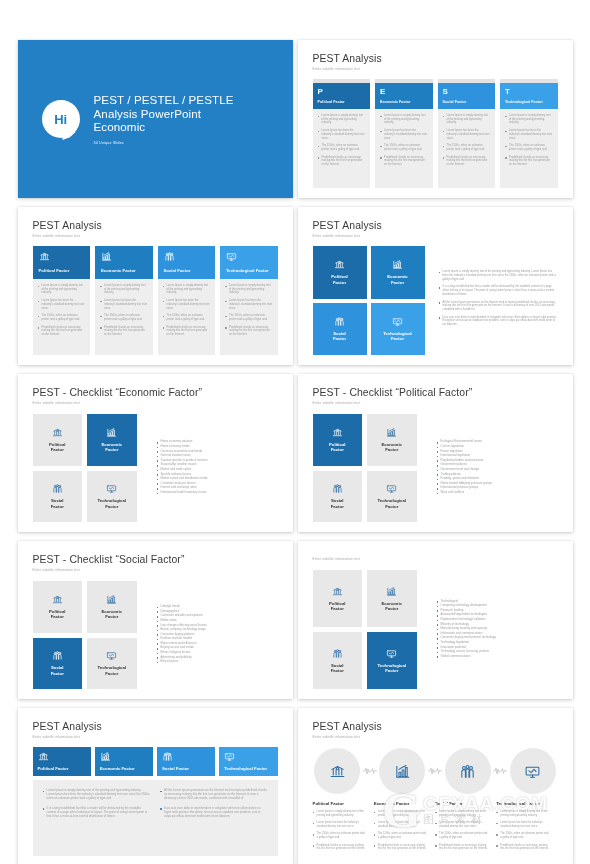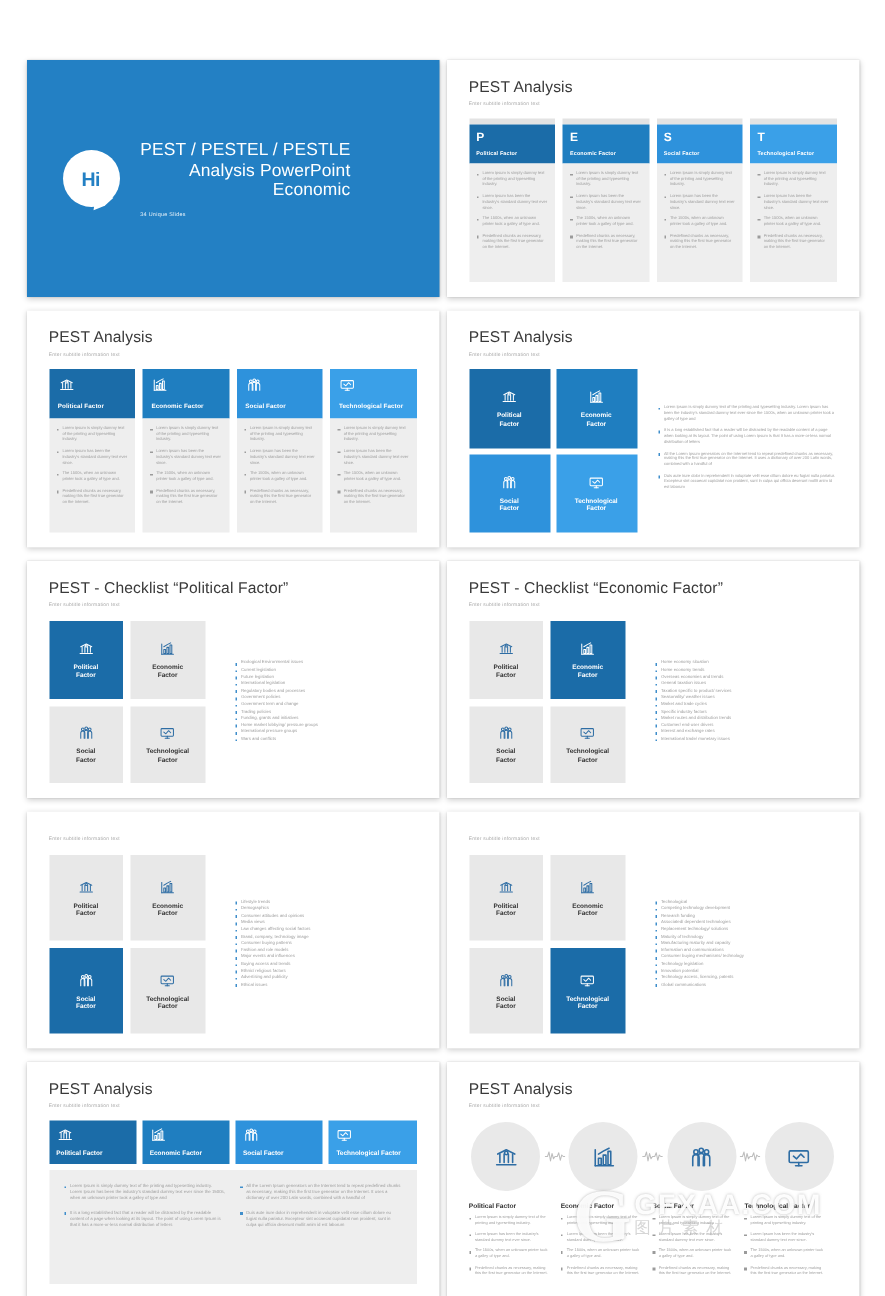--- a/index.html
+++ b/index.html
@@ -48,21 +48,21 @@
     border-left: 7px solid #ffffff;
     border-top: 6px solid #ffffff;
     border-bottom: 4px solid transparent;
     border-right: 5px solid transparent;
     transform: rotate(8deg);
   }
   .hi-bubble span {
     color: #2380c4; font-size: 13px; font-weight: bold; letter-spacing: -0.3px;
   }
   .cover-text { color: #ffffff; }
-  .cover-title { font-size: 11.6px; line-height: 13.6px; font-weight: 400; letter-spacing: 0.1px; text-align: right; }
+  .cover-title { font-size: 11.6px; line-height: 13.6px; font-weight: 400; letter-spacing: 0.1px; }
   .cover-sub { font-size: 3.6px; margin-top: 7px; opacity: .92; letter-spacing: .2px; }
 
   
   .sbody { padding: 13px 15px 10px 15px; height: 100%; display: flex; flex-direction: column; }
   .stitle { font-size: 10.4px; color: #3a3a3a; font-weight: 400; letter-spacing: .1px; white-space: nowrap; }
   .ssub { font-size: 3.3px; color: #a8a8a8; margin-top: 3px; letter-spacing: .15px; }
 
   
   .cols4 { display: flex; gap: 5px; margin-top: 8px; flex: 1; }
   .col4 { flex: 1; display: flex; flex-direction: column; }
@@ -466,20 +466,121 @@
             <span class="dot"></span>
             <span class="tx" style="font-size:2.7px;line-height:3.7px">Duis aute irure dolor in reprehenderit in voluptate velit esse cillum dolore eu fugiat nulla pariatur. Excepteur sint occaecat cupidatat non proident, sunt in culpa qui officia deserunt mollit anim id est laborum</span>
           </div>
           </div>
       </div>
     </div>
   </div>
 
   <div class="slide">
     <div class="sbody">
+      <div class="stitle">PEST - Checklist “Economic Factor”</div>
+      <div class="ssub">Enter subtitle information text</div>
+      <div class="chk-split">
+        <div class="chk-grid" id="s6grid">
+    <div class="tile grey">
+      <svg class="ic" viewBox="0 0 24 24" width="11" height="11">
+                <path d="M4 9 L12 5 L20 9" fill="none" stroke="#2e6da4" stroke-width="1.5" stroke-linecap="round" stroke-linejoin="round"></path>
+             <path d="M6 9 V17 M10 9 V17 M14 9 V17 M18 9 V17" fill="none" stroke="#2e6da4" stroke-width="1.5" stroke-linecap="round" stroke-linejoin="round"></path>
+             <path d="M3 19 H21" fill="none" stroke="#2e6da4" stroke-width="1.5" stroke-linecap="round" stroke-linejoin="round"></path>
+             <circle cx="12" cy="8" r="1.6" fill="none" stroke="#2e6da4" stroke-width="1.5" stroke-linecap="round" stroke-linejoin="round"></circle>
+              </svg>
+      <div class="tlab">Political<br>Factor</div>
+    </div>
+    <div class="tile " style="background:#1b6ca8">
+      <svg class="ic" viewBox="0 0 24 24" width="11" height="11">
+                <path d="M4 20 V5" fill="none" stroke="#ffffff" stroke-width="1.5" stroke-linecap="round" stroke-linejoin="round"></path>
+                <path d="M4 20 H21" fill="none" stroke="#ffffff" stroke-width="1.5" stroke-linecap="round" stroke-linejoin="round"></path>
+             <rect x="7" y="13" width="2.6" height="6" fill="none" stroke="#ffffff" stroke-width="1.5" stroke-linecap="round" stroke-linejoin="round"></rect>
+             <rect x="11.5" y="10" width="2.6" height="9" fill="none" stroke="#ffffff" stroke-width="1.5" stroke-linecap="round" stroke-linejoin="round"></rect>
+             <rect x="16" y="6.5" width="2.6" height="12.5" fill="none" stroke="#ffffff" stroke-width="1.5" stroke-linecap="round" stroke-linejoin="round"></rect>
+             <path d="M7 9 L12 6 L17 3.5" fill="none" stroke="#ffffff" stroke-width="1.5" stroke-linecap="round" stroke-linejoin="round"></path>
+              </svg>
+      <div class="tlab">Economic<br>Factor</div>
+    </div>
+    <div class="tile grey">
+      <svg class="ic" viewBox="0 0 24 24" width="11" height="11">
+                <circle cx="7" cy="7" r="2" fill="none" stroke="#2e6da4" stroke-width="1.5" stroke-linecap="round" stroke-linejoin="round"></circle>
+             <circle cx="12" cy="5.6" r="2" fill="none" stroke="#2e6da4" stroke-width="1.5" stroke-linecap="round" stroke-linejoin="round"></circle>
+             <circle cx="17" cy="7" r="2" fill="none" stroke="#2e6da4" stroke-width="1.5" stroke-linecap="round" stroke-linejoin="round"></circle>
+             <path d="M4 20 V12.5 A3 3 0 0 1 10 12.5 V20" fill="none" stroke="#2e6da4" stroke-width="1.5" stroke-linecap="round" stroke-linejoin="round"></path>
+             <path d="M9 20 V11.5 A3 3 0 0 1 15 11.5 V20" fill="none" stroke="#2e6da4" stroke-width="1.5" stroke-linecap="round" stroke-linejoin="round"></path>
+             <path d="M14 20 V12.5 A3 3 0 0 1 20 12.5 V20" fill="none" stroke="#2e6da4" stroke-width="1.5" stroke-linecap="round" stroke-linejoin="round"></path>
+              </svg>
+      <div class="tlab">Social<br>Factor</div>
+    </div>
+    <div class="tile grey">
+      <svg class="ic" viewBox="0 0 24 24" width="11" height="11">
+                <rect x="3" y="6" width="18" height="11" rx="1.2" fill="none" stroke="#2e6da4" stroke-width="1.5" stroke-linecap="round" stroke-linejoin="round"></rect>
+             <path d="M7 11 L10 13.5 L14 9 L17 12" fill="none" stroke="#2e6da4" stroke-width="1.5" stroke-linecap="round" stroke-linejoin="round"></path>
+             <path d="M9 20 H15" fill="none" stroke="#2e6da4" stroke-width="1.5" stroke-linecap="round" stroke-linejoin="round"></path>
+                <path d="M12 17 V20" fill="none" stroke="#2e6da4" stroke-width="1.5" stroke-linecap="round" stroke-linejoin="round"></path>
+              </svg>
+      <div class="tlab">Technological<br>Factor</div>
+    </div>
+          </div>
+        <div class="chk-list" id="s6list">
+            <div class="bl" style="margin-bottom:1.2px">
+       <span class="dot" style="background:#3f8ecb"></span>
+       <span class="tx" style="font-size:2.9px;line-height:3.4px">Home economy situation</span>
+     </div>
+            <div class="bl" style="margin-bottom:1.2px">
+       <span class="dot" style="background:#3f8ecb"></span>
+       <span class="tx" style="font-size:2.9px;line-height:3.4px">Home economy trends</span>
+     </div>
+            <div class="bl" style="margin-bottom:1.2px">
+       <span class="dot" style="background:#3f8ecb"></span>
+       <span class="tx" style="font-size:2.9px;line-height:3.4px">Overseas economies and trends</span>
+     </div>
+            <div class="bl" style="margin-bottom:1.2px">
+       <span class="dot" style="background:#3f8ecb"></span>
+       <span class="tx" style="font-size:2.9px;line-height:3.4px">General taxation issues</span>
+     </div>
+            <div class="bl" style="margin-bottom:1.2px">
+       <span class="dot" style="background:#3f8ecb"></span>
+       <span class="tx" style="font-size:2.9px;line-height:3.4px">Taxation specific to product/ services</span>
+     </div>
+            <div class="bl" style="margin-bottom:1.2px">
+       <span class="dot" style="background:#3f8ecb"></span>
+       <span class="tx" style="font-size:2.9px;line-height:3.4px">Seasonality/ weather issues</span>
+     </div>
+            <div class="bl" style="margin-bottom:1.2px">
+       <span class="dot" style="background:#3f8ecb"></span>
+       <span class="tx" style="font-size:2.9px;line-height:3.4px">Market and trade cycles</span>
+     </div>
+            <div class="bl" style="margin-bottom:1.2px">
+       <span class="dot" style="background:#3f8ecb"></span>
+       <span class="tx" style="font-size:2.9px;line-height:3.4px">Specific industry factors</span>
+     </div>
+            <div class="bl" style="margin-bottom:1.2px">
+       <span class="dot" style="background:#3f8ecb"></span>
+       <span class="tx" style="font-size:2.9px;line-height:3.4px">Market routes and distribution trends</span>
+     </div>
+            <div class="bl" style="margin-bottom:1.2px">
+       <span class="dot" style="background:#3f8ecb"></span>
+       <span class="tx" style="font-size:2.9px;line-height:3.4px">Customer/ end-user drivers</span>
+     </div>
+            <div class="bl" style="margin-bottom:1.2px">
+       <span class="dot" style="background:#3f8ecb"></span>
+       <span class="tx" style="font-size:2.9px;line-height:3.4px">Interest and exchange rates</span>
+     </div>
+            <div class="bl" style="margin-bottom:1.2px">
+       <span class="dot" style="background:#3f8ecb"></span>
+       <span class="tx" style="font-size:2.9px;line-height:3.4px">International trade/ monetary issues</span>
+     </div>
+          </div>
+      </div>
+    </div>
+  </div>
+
+  <div class="slide">
+    <div class="sbody">
       <div class="stitle">PEST - Checklist “Political Factor”</div>
       <div class="ssub">Enter subtitle information text</div>
       <div class="chk-split">
         <div class="chk-grid" id="s5grid">
     <div class="tile " style="background:#1b6ca8">
       <svg class="ic" viewBox="0 0 24 24" width="11" height="11">
                 <path d="M4 9 L12 5 L20 9" fill="none" stroke="#ffffff" stroke-width="1.5" stroke-linecap="round" stroke-linejoin="round"></path>
              <path d="M6 9 V17 M10 9 V17 M14 9 V17 M18 9 V17" fill="none" stroke="#ffffff" stroke-width="1.5" stroke-linecap="round" stroke-linejoin="round"></path>
              <path d="M3 19 H21" fill="none" stroke="#ffffff" stroke-width="1.5" stroke-linecap="round" stroke-linejoin="round"></path>
              <circle cx="12" cy="8" r="1.6" fill="none" stroke="#ffffff" stroke-width="1.5" stroke-linecap="round" stroke-linejoin="round"></circle>
@@ -567,121 +668,21 @@
        <span class="dot" style="background:#3f8ecb"></span>
        <span class="tx" style="font-size:2.9px;line-height:3.4px">Wars and conflicts</span>
      </div>
           </div>
       </div>
     </div>
   </div>
 
   <div class="slide">
     <div class="sbody">
-      <div class="stitle">PEST - Checklist “Economic Factor”</div>
-      <div class="ssub">Enter subtitle information text</div>
-      <div class="chk-split">
-        <div class="chk-grid" id="s6grid">
-    <div class="tile grey">
-      <svg class="ic" viewBox="0 0 24 24" width="11" height="11">
-                <path d="M4 9 L12 5 L20 9" fill="none" stroke="#2e6da4" stroke-width="1.5" stroke-linecap="round" stroke-linejoin="round"></path>
-             <path d="M6 9 V17 M10 9 V17 M14 9 V17 M18 9 V17" fill="none" stroke="#2e6da4" stroke-width="1.5" stroke-linecap="round" stroke-linejoin="round"></path>
-             <path d="M3 19 H21" fill="none" stroke="#2e6da4" stroke-width="1.5" stroke-linecap="round" stroke-linejoin="round"></path>
-             <circle cx="12" cy="8" r="1.6" fill="none" stroke="#2e6da4" stroke-width="1.5" stroke-linecap="round" stroke-linejoin="round"></circle>
-              </svg>
-      <div class="tlab">Political<br>Factor</div>
-    </div>
-    <div class="tile " style="background:#1b6ca8">
-      <svg class="ic" viewBox="0 0 24 24" width="11" height="11">
-                <path d="M4 20 V5" fill="none" stroke="#ffffff" stroke-width="1.5" stroke-linecap="round" stroke-linejoin="round"></path>
-                <path d="M4 20 H21" fill="none" stroke="#ffffff" stroke-width="1.5" stroke-linecap="round" stroke-linejoin="round"></path>
-             <rect x="7" y="13" width="2.6" height="6" fill="none" stroke="#ffffff" stroke-width="1.5" stroke-linecap="round" stroke-linejoin="round"></rect>
-             <rect x="11.5" y="10" width="2.6" height="9" fill="none" stroke="#ffffff" stroke-width="1.5" stroke-linecap="round" stroke-linejoin="round"></rect>
-             <rect x="16" y="6.5" width="2.6" height="12.5" fill="none" stroke="#ffffff" stroke-width="1.5" stroke-linecap="round" stroke-linejoin="round"></rect>
-             <path d="M7 9 L12 6 L17 3.5" fill="none" stroke="#ffffff" stroke-width="1.5" stroke-linecap="round" stroke-linejoin="round"></path>
-              </svg>
-      <div class="tlab">Economic<br>Factor</div>
-    </div>
-    <div class="tile grey">
-      <svg class="ic" viewBox="0 0 24 24" width="11" height="11">
-                <circle cx="7" cy="7" r="2" fill="none" stroke="#2e6da4" stroke-width="1.5" stroke-linecap="round" stroke-linejoin="round"></circle>
-             <circle cx="12" cy="5.6" r="2" fill="none" stroke="#2e6da4" stroke-width="1.5" stroke-linecap="round" stroke-linejoin="round"></circle>
-             <circle cx="17" cy="7" r="2" fill="none" stroke="#2e6da4" stroke-width="1.5" stroke-linecap="round" stroke-linejoin="round"></circle>
-             <path d="M4 20 V12.5 A3 3 0 0 1 10 12.5 V20" fill="none" stroke="#2e6da4" stroke-width="1.5" stroke-linecap="round" stroke-linejoin="round"></path>
-             <path d="M9 20 V11.5 A3 3 0 0 1 15 11.5 V20" fill="none" stroke="#2e6da4" stroke-width="1.5" stroke-linecap="round" stroke-linejoin="round"></path>
-             <path d="M14 20 V12.5 A3 3 0 0 1 20 12.5 V20" fill="none" stroke="#2e6da4" stroke-width="1.5" stroke-linecap="round" stroke-linejoin="round"></path>
-              </svg>
-      <div class="tlab">Social<br>Factor</div>
-    </div>
-    <div class="tile grey">
-      <svg class="ic" viewBox="0 0 24 24" width="11" height="11">
-                <rect x="3" y="6" width="18" height="11" rx="1.2" fill="none" stroke="#2e6da4" stroke-width="1.5" stroke-linecap="round" stroke-linejoin="round"></rect>
-             <path d="M7 11 L10 13.5 L14 9 L17 12" fill="none" stroke="#2e6da4" stroke-width="1.5" stroke-linecap="round" stroke-linejoin="round"></path>
-             <path d="M9 20 H15" fill="none" stroke="#2e6da4" stroke-width="1.5" stroke-linecap="round" stroke-linejoin="round"></path>
-                <path d="M12 17 V20" fill="none" stroke="#2e6da4" stroke-width="1.5" stroke-linecap="round" stroke-linejoin="round"></path>
-              </svg>
-      <div class="tlab">Technological<br>Factor</div>
-    </div>
-          </div>
-        <div class="chk-list" id="s6list">
-            <div class="bl" style="margin-bottom:1.2px">
-       <span class="dot" style="background:#3f8ecb"></span>
-       <span class="tx" style="font-size:2.9px;line-height:3.4px">Home economy situation</span>
-     </div>
-            <div class="bl" style="margin-bottom:1.2px">
-       <span class="dot" style="background:#3f8ecb"></span>
-       <span class="tx" style="font-size:2.9px;line-height:3.4px">Home economy trends</span>
-     </div>
-            <div class="bl" style="margin-bottom:1.2px">
-       <span class="dot" style="background:#3f8ecb"></span>
-       <span class="tx" style="font-size:2.9px;line-height:3.4px">Overseas economies and trends</span>
-     </div>
-            <div class="bl" style="margin-bottom:1.2px">
-       <span class="dot" style="background:#3f8ecb"></span>
-       <span class="tx" style="font-size:2.9px;line-height:3.4px">General taxation issues</span>
-     </div>
-            <div class="bl" style="margin-bottom:1.2px">
-       <span class="dot" style="background:#3f8ecb"></span>
-       <span class="tx" style="font-size:2.9px;line-height:3.4px">Taxation specific to product/ services</span>
-     </div>
-            <div class="bl" style="margin-bottom:1.2px">
-       <span class="dot" style="background:#3f8ecb"></span>
-       <span class="tx" style="font-size:2.9px;line-height:3.4px">Seasonality/ weather issues</span>
-     </div>
-            <div class="bl" style="margin-bottom:1.2px">
-       <span class="dot" style="background:#3f8ecb"></span>
-       <span class="tx" style="font-size:2.9px;line-height:3.4px">Market and trade cycles</span>
-     </div>
-            <div class="bl" style="margin-bottom:1.2px">
-       <span class="dot" style="background:#3f8ecb"></span>
-       <span class="tx" style="font-size:2.9px;line-height:3.4px">Specific industry factors</span>
-     </div>
-            <div class="bl" style="margin-bottom:1.2px">
-       <span class="dot" style="background:#3f8ecb"></span>
-       <span class="tx" style="font-size:2.9px;line-height:3.4px">Market routes and distribution trends</span>
-     </div>
-            <div class="bl" style="margin-bottom:1.2px">
-       <span class="dot" style="background:#3f8ecb"></span>
-       <span class="tx" style="font-size:2.9px;line-height:3.4px">Customer/ end-user drivers</span>
-     </div>
-            <div class="bl" style="margin-bottom:1.2px">
-       <span class="dot" style="background:#3f8ecb"></span>
-       <span class="tx" style="font-size:2.9px;line-height:3.4px">Interest and exchange rates</span>
-     </div>
-            <div class="bl" style="margin-bottom:1.2px">
-       <span class="dot" style="background:#3f8ecb"></span>
-       <span class="tx" style="font-size:2.9px;line-height:3.4px">International trade/ monetary issues</span>
-     </div>
-          </div>
-      </div>
-    </div>
-  </div>
-
-  <div class="slide">
-    <div class="sbody">
+      <div class="stitle">PEST - Checklist “Social Factor”</div>
       <div class="ssub">Enter subtitle information text</div>
       <div class="chk-split">
         <div class="chk-grid" id="s7grid">
     <div class="tile grey">
       <svg class="ic" viewBox="0 0 24 24" width="11" height="11">
                 <path d="M4 9 L12 5 L20 9" fill="none" stroke="#2e6da4" stroke-width="1.5" stroke-linecap="round" stroke-linejoin="round"></path>
              <path d="M6 9 V17 M10 9 V17 M14 9 V17 M18 9 V17" fill="none" stroke="#2e6da4" stroke-width="1.5" stroke-linecap="round" stroke-linejoin="round"></path>
              <path d="M3 19 H21" fill="none" stroke="#2e6da4" stroke-width="1.5" stroke-linecap="round" stroke-linejoin="round"></path>
              <circle cx="12" cy="8" r="1.6" fill="none" stroke="#2e6da4" stroke-width="1.5" stroke-linecap="round" stroke-linejoin="round"></circle>
               </svg>

